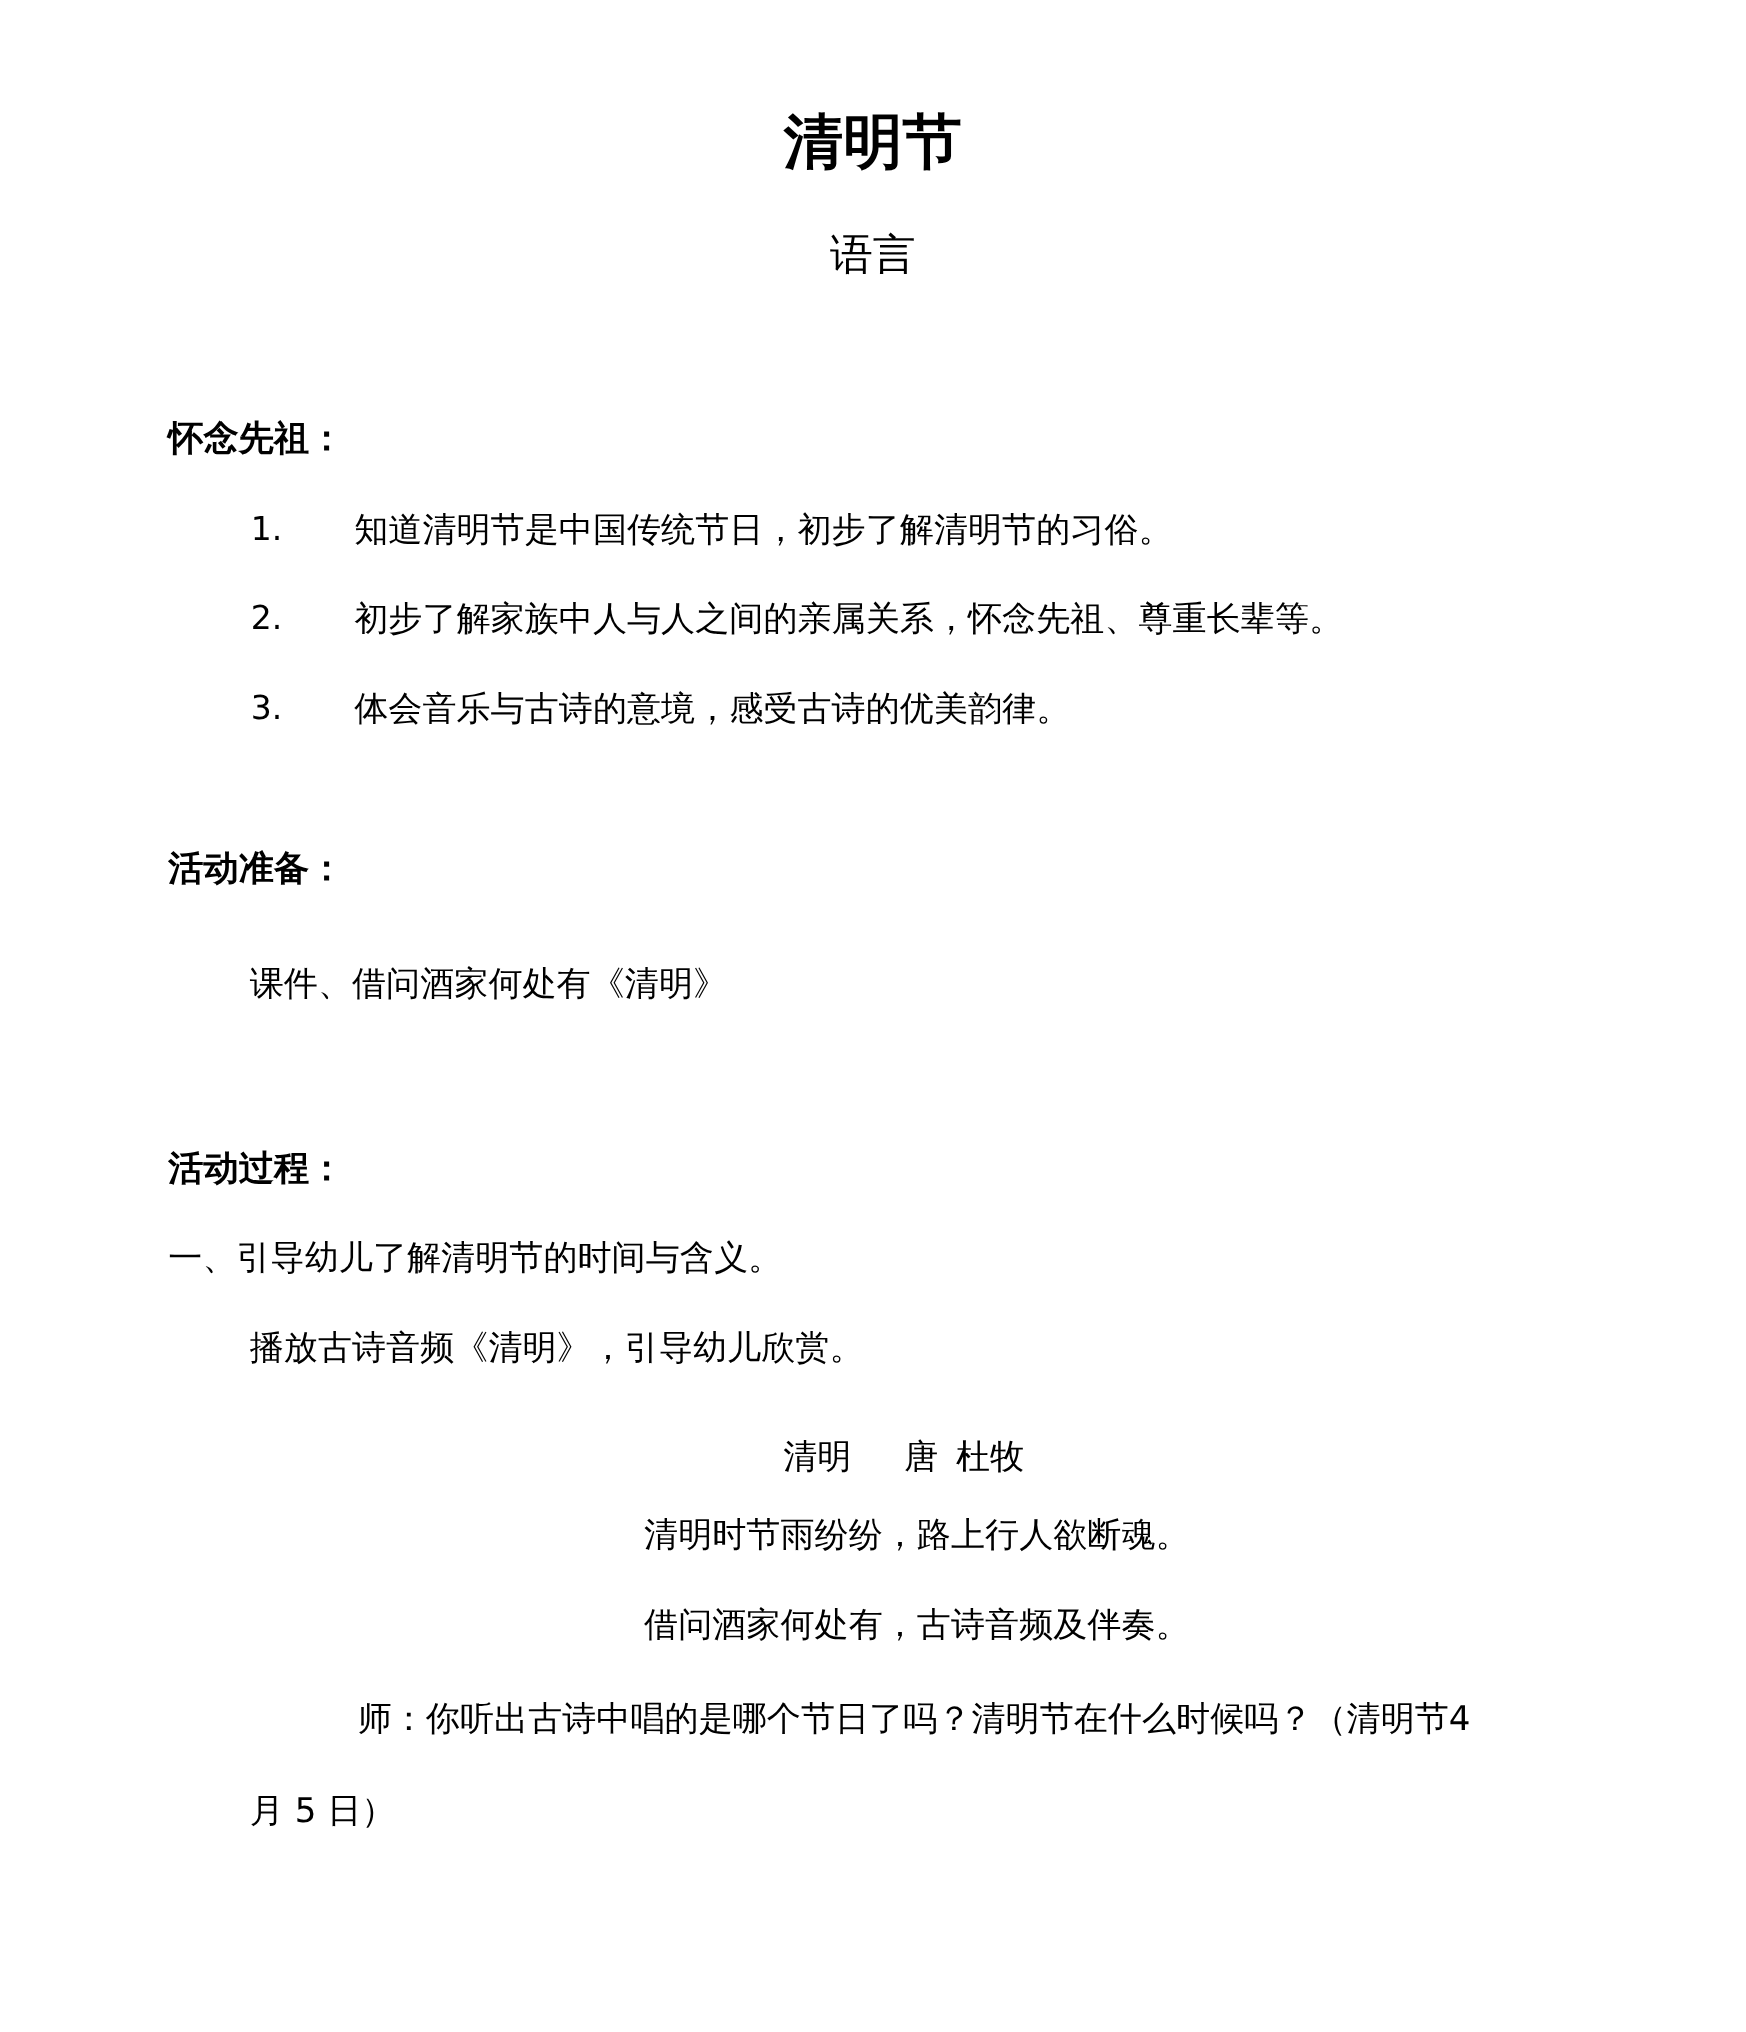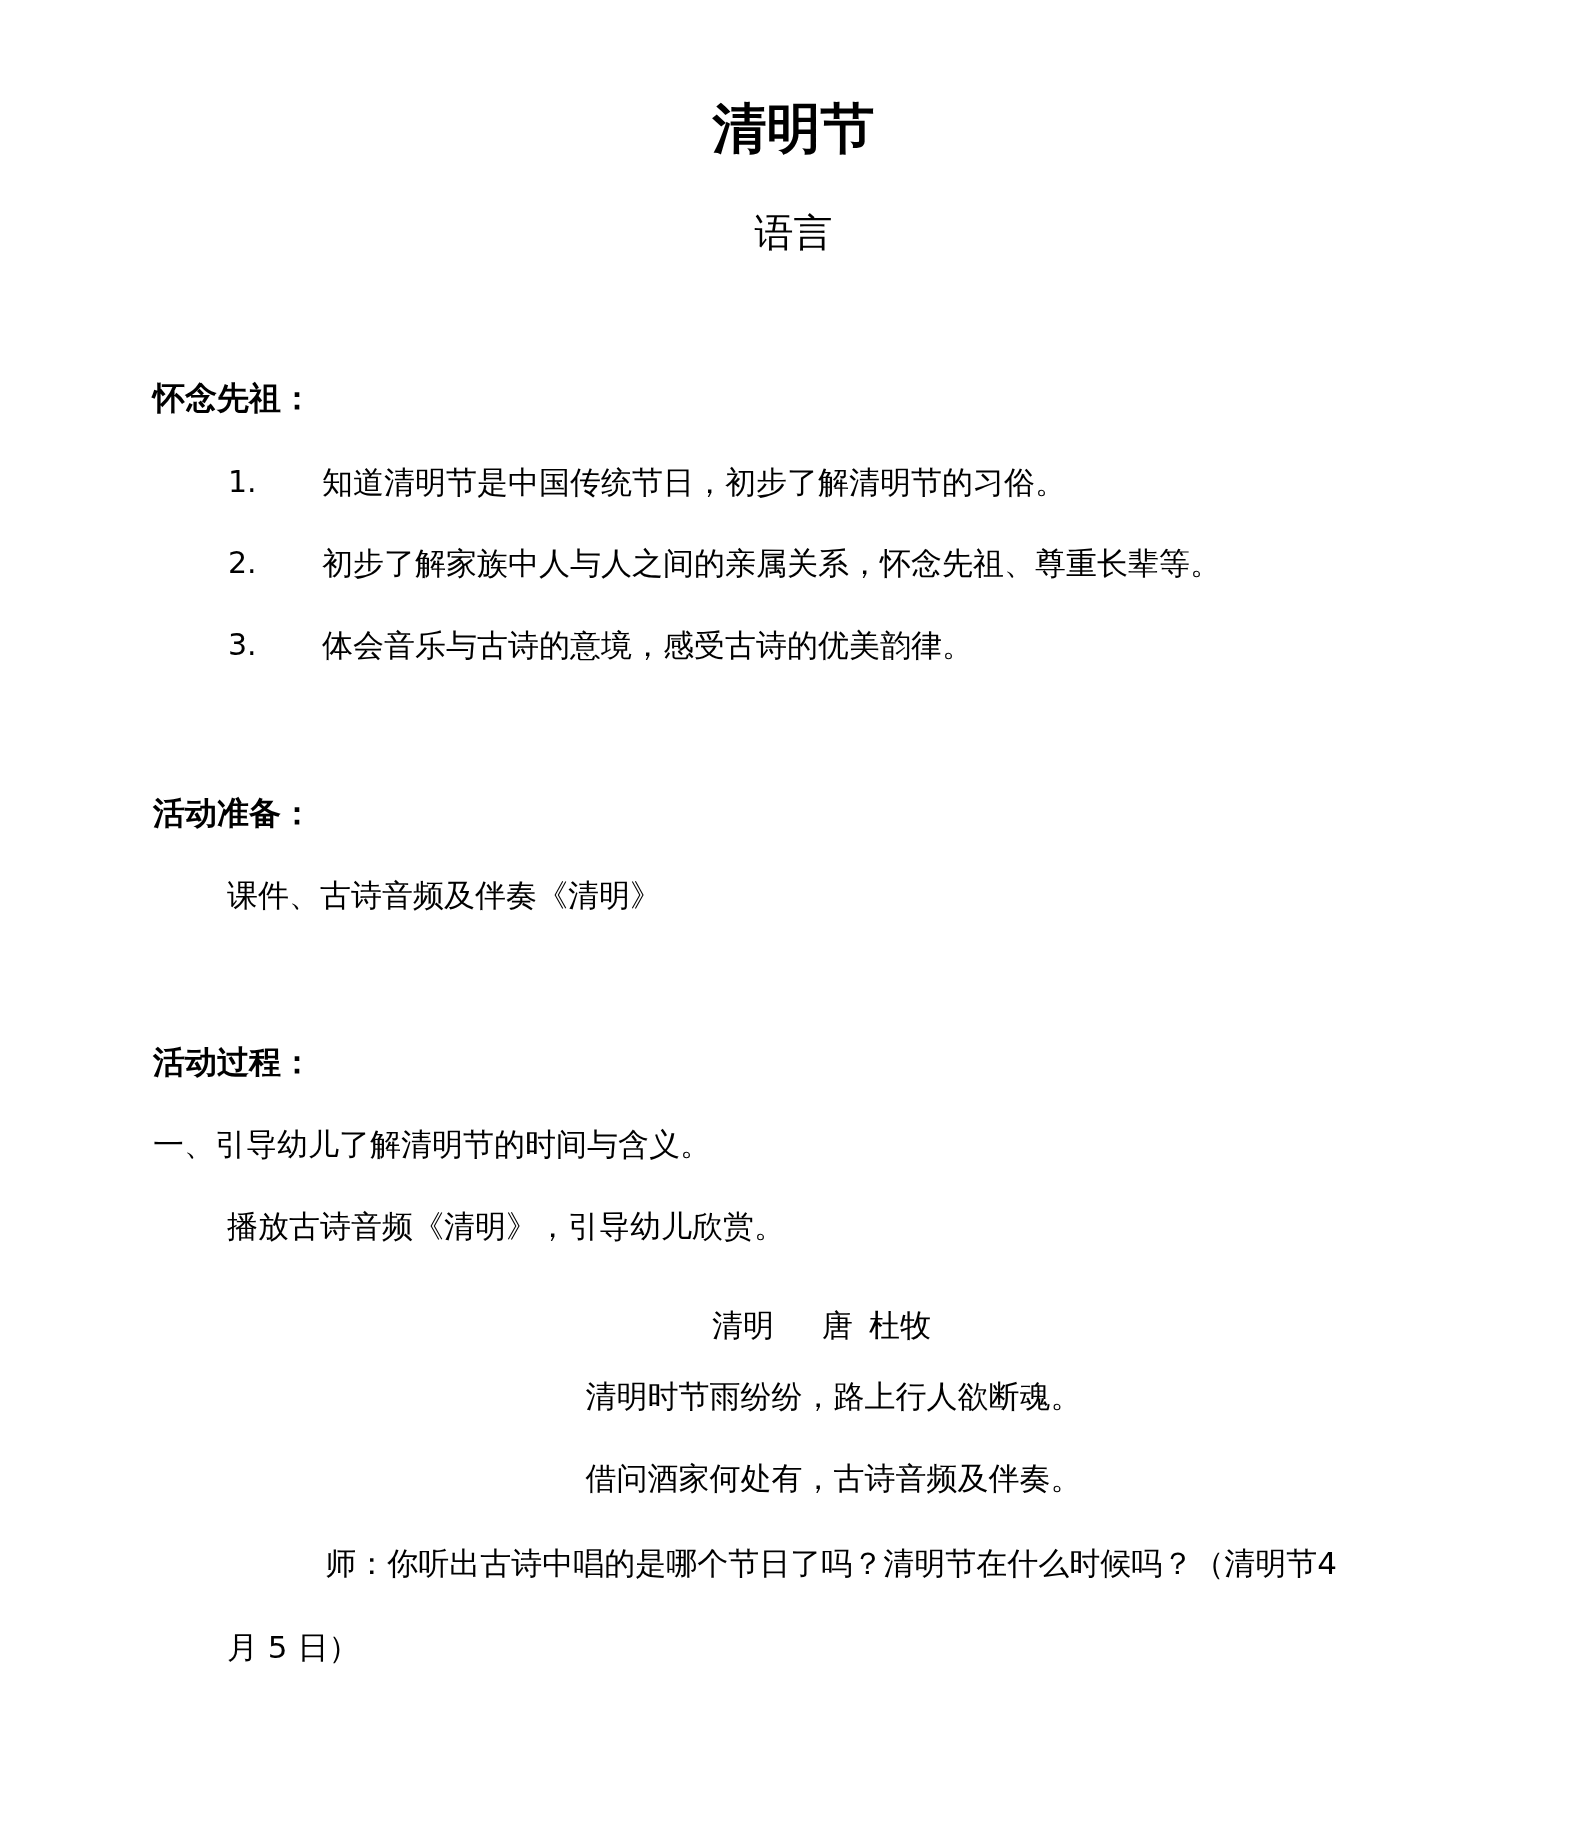--- a/index.html
+++ b/index.html
@@ -97,23 +97,23 @@
     <div>
       <div class="line obj-num" style="top:563px;">2.</div>
       <div class="line obj-text" style="top:563px;">初步了解家族中人与人之间的亲属关系，怀念先祖、尊重长辈等。</div>
     </div>
     <div>
       <div class="line obj-num" style="top:645px;">3.</div>
       <div class="line obj-text" style="top:645px;">体会音乐与古诗的意境，感受古诗的优美韵律。</div>
     </div>
   </div>
 
-  <div class="line heading" style="top:813px;text-align:right;">活动准备：</div>
+  <div class="line heading" style="top:789px;text-align:right;">活动准备：</div>
 
-  <div class="line indent" style="top:895px;">课件、古诗音频及伴奏《清明》</div>
+  <div class="line indent" style="top:895px;">课件、借问酒家何处有《清明》</div>
 
   <div class="line heading" style="top:1062px;">活动过程：</div>
 
   <div class="line lvl1" style="top:1144px;">一、引导幼儿了解清明节的时间与含义。</div>
 
   <div class="line indent" style="top:1226px;">播放古诗音频《清明》，引导幼儿欣赏。</div>
 
   <div class="line poem-title" style="top:1313px;">
     <span>清明</span><span style="display:inline-block;width:48px;"></span><span>唐</span><span style="display:inline-block;width:16px;"></span><span>杜牧</span>
   </div>

